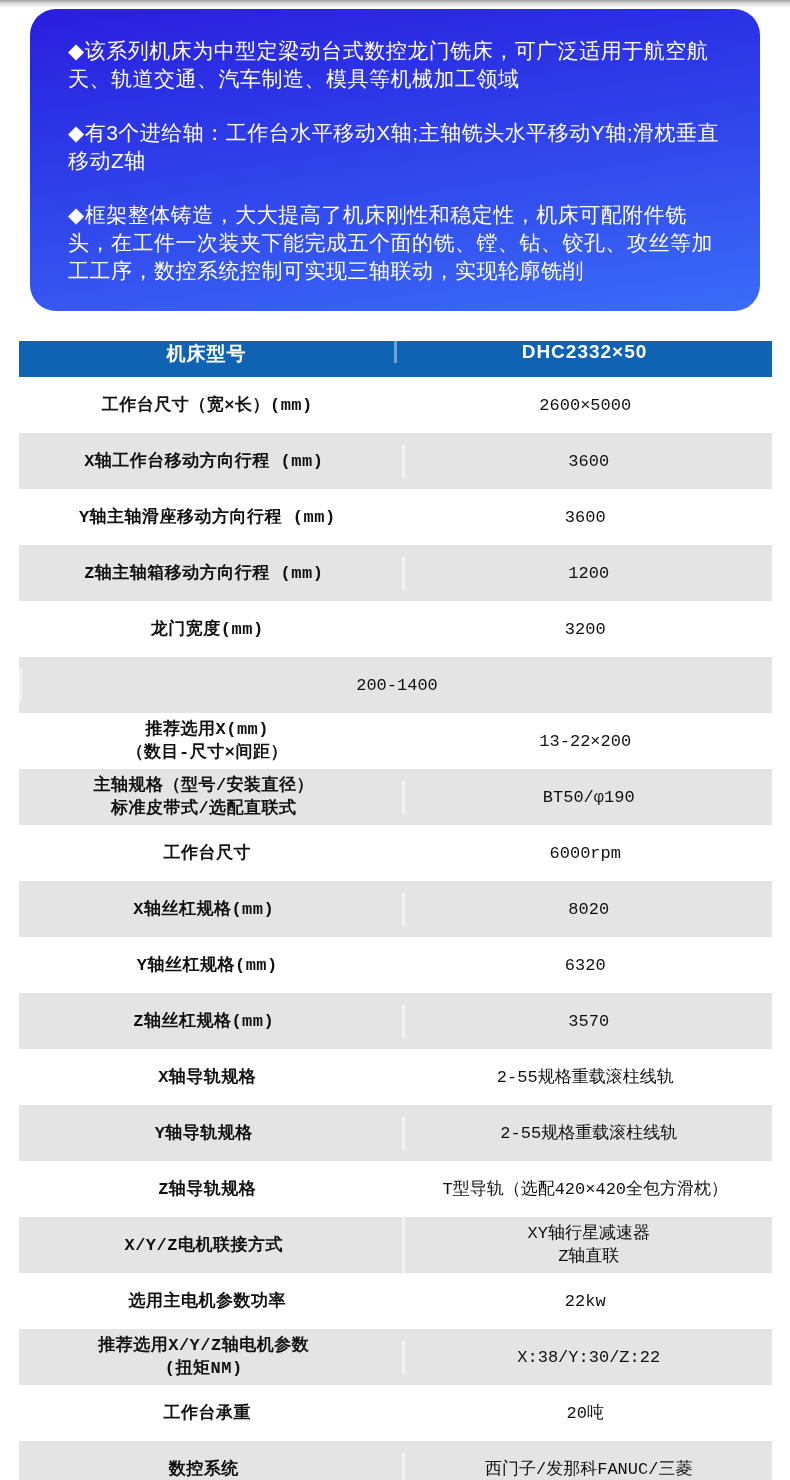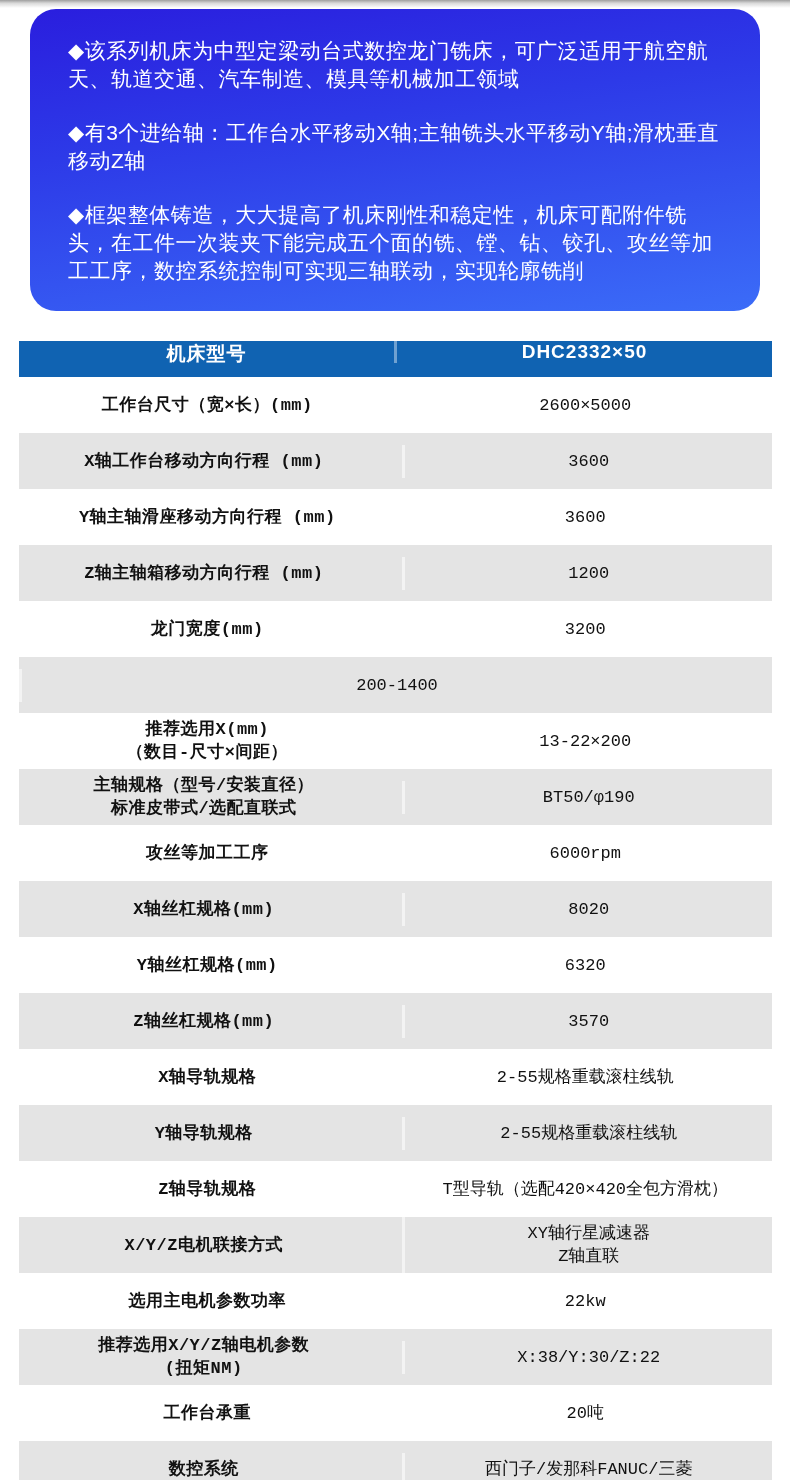--- a/index.html
+++ b/index.html
@@ -156,21 +156,21 @@
             <div>主轴规格（型号/安装直径）</div>
             <div>标准皮带式/选配直联式</div>
           </div>
     <div class="cell value">
             <div>BT50/φ190</div>
           </div>
   </div>
 
   <div class="row">
     <div class="cell label">
-            <div>攻丝等加工工序</div>
+            <div>工作台尺寸</div>
           </div>
     <div class="cell value">
             <div>6000rpm</div>
           </div>
   </div>
 
   <div class="row shaded">
     <div class="cell label">
             <div>X轴丝杠规格(mm)</div>
           </div>

